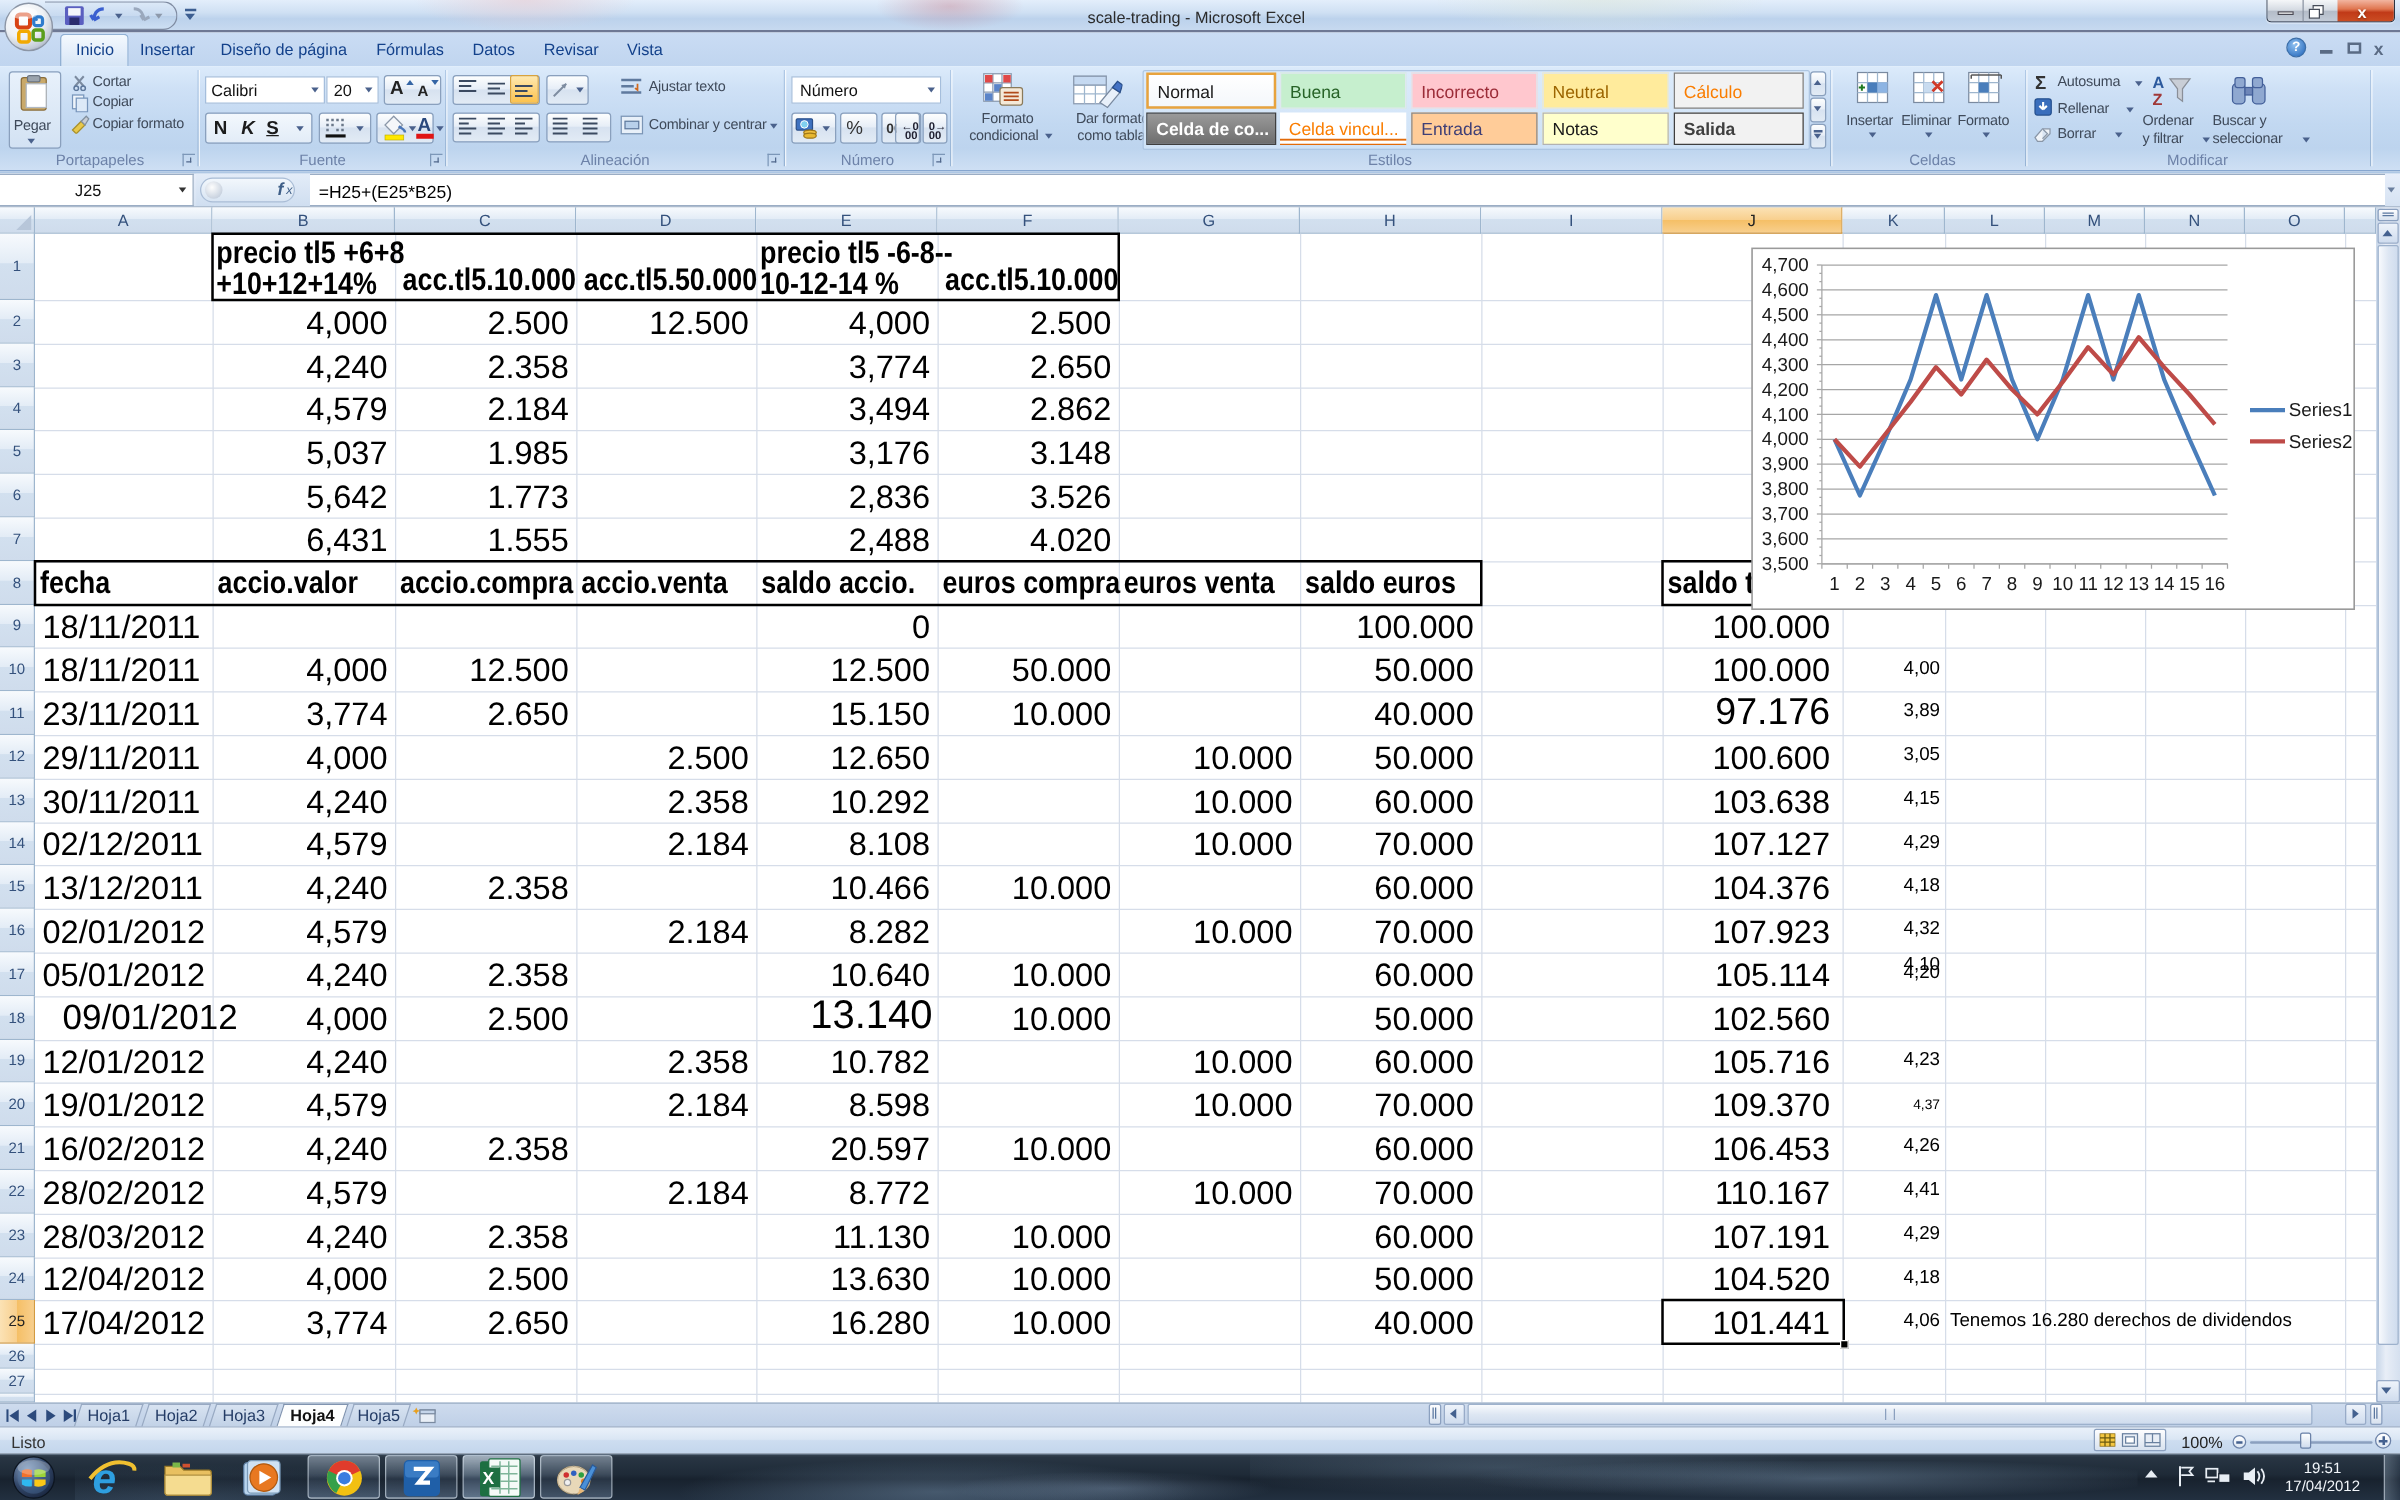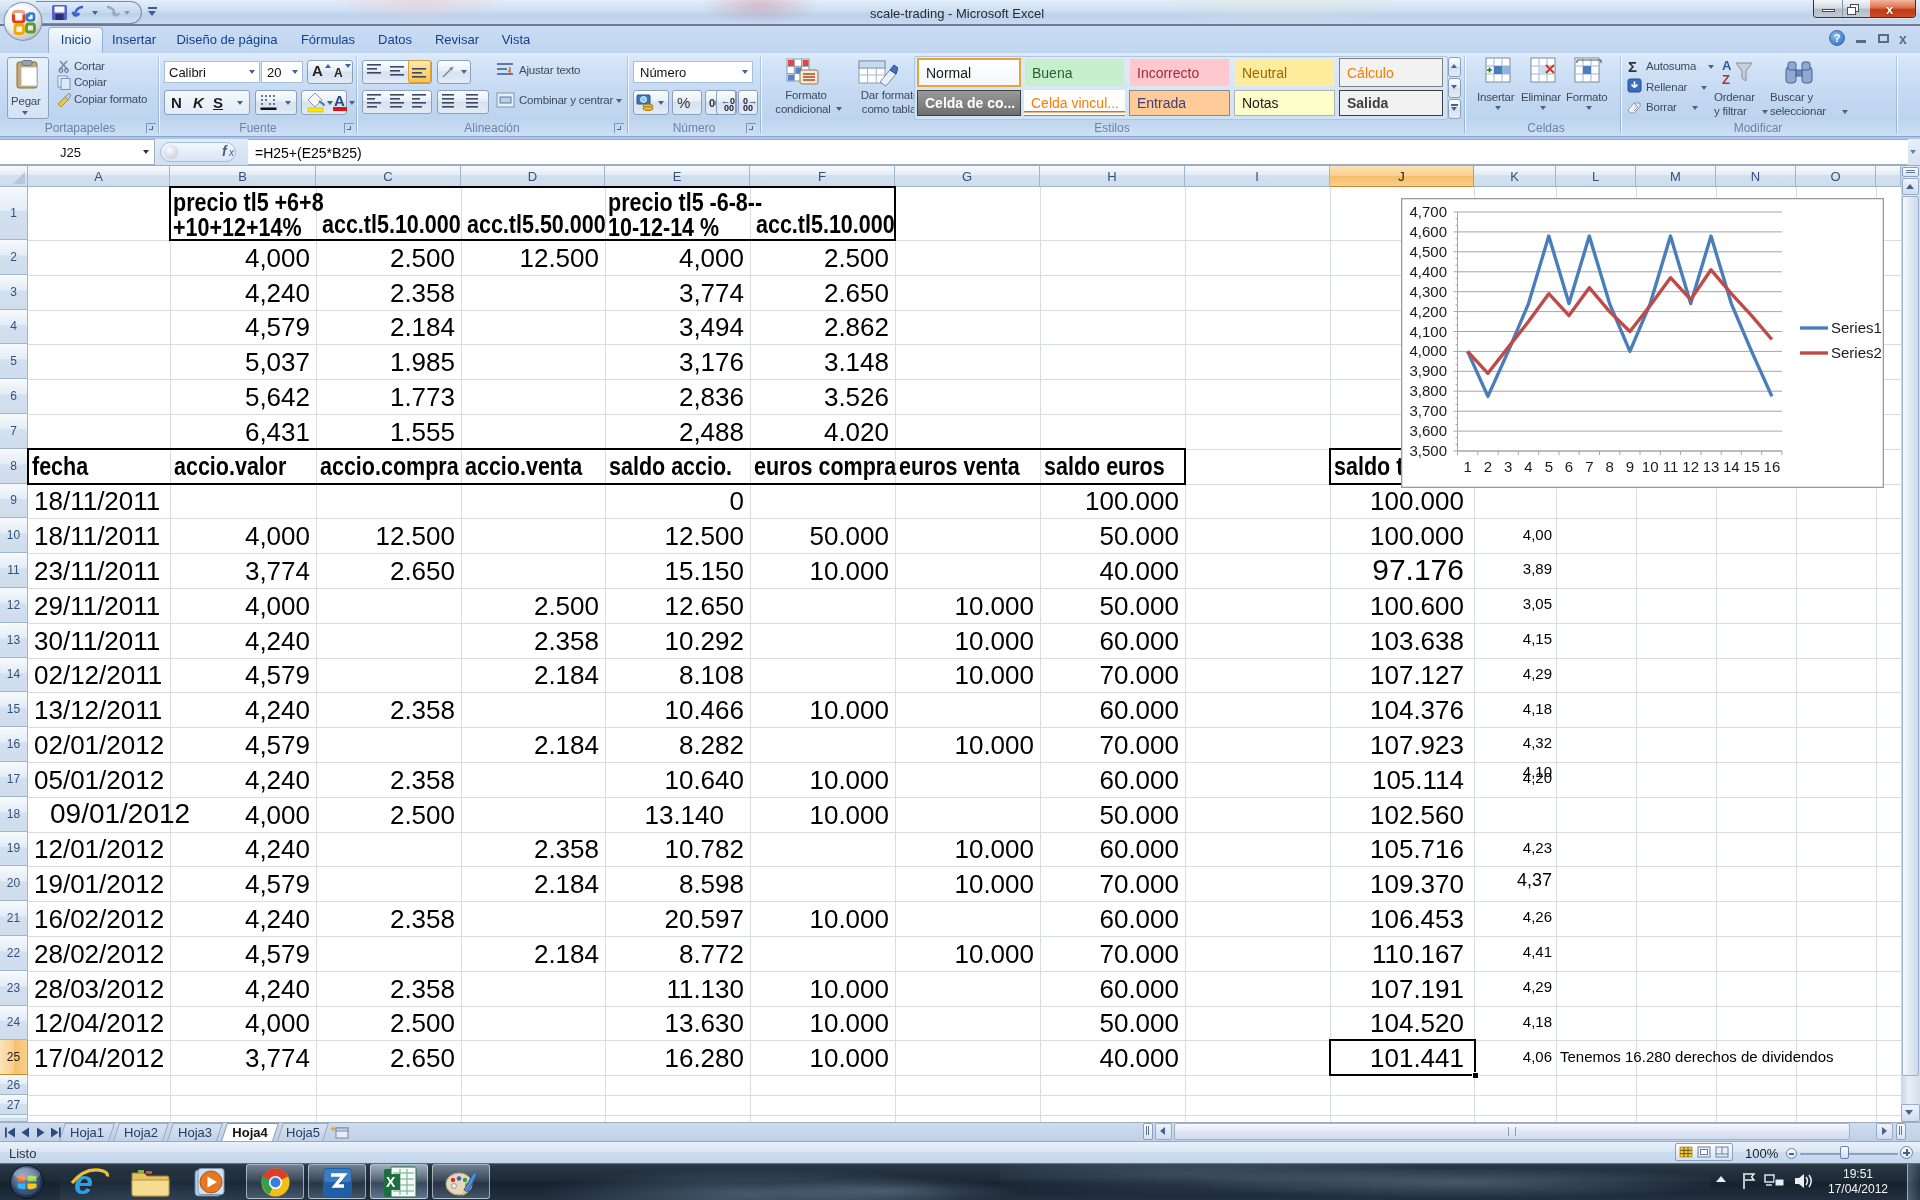--- a/index.html
+++ b/index.html
@@ -636,41 +636,41 @@
 <div class="cell num" style="left:170.0px;top:762.0px;width:146.0px;height:31.8px;font-size:26px;padding:0 6px 0px 6px">4,240</div>
 <div class="cell num" style="left:316.0px;top:762.0px;width:145.0px;height:31.8px;font-size:26px;padding:0 6px 0px 6px">2.358</div>
 <div class="cell num" style="left:605.0px;top:762.0px;width:145.0px;height:31.8px;font-size:26px;padding:0 6px 0px 6px">10.640</div>
 <div class="cell num" style="left:750.0px;top:762.0px;width:145.0px;height:31.8px;font-size:26px;padding:0 6px 0px 6px">10.000</div>
 <div class="cell num" style="left:1040.0px;top:762.0px;width:145.0px;height:31.8px;font-size:26px;padding:0 6px 0px 6px">60.000</div>
 <div class="cell num" style="left:1330.0px;top:762.0px;width:144.0px;height:31.8px;font-size:26px;padding:0 10px 0px 10px">105.114</div>
 <div class="cell num" style="left:1474.0px;top:762.0px;width:82.0px;height:31.8px;font-size:15px;padding:0 4px 8px 4px">4,20</div>
 <div class="cell" style="left:44px;top:796.8px;width:142.0px;height:31.8px;font-size:28px;padding:0 6px 0px 6px">09/01/2012</div>
 <div class="cell num" style="left:170.0px;top:796.8px;width:146.0px;height:31.8px;font-size:26px;padding:0 6px 0px 6px">4,000</div>
 <div class="cell num" style="left:316.0px;top:796.8px;width:145.0px;height:31.8px;font-size:26px;padding:0 6px 0px 6px">2.500</div>
-<div class="cell num" style="left:585px;top:796.8px;width:145.0px;height:31.8px;font-size:26px;padding:0 6px 0px 6px">13.140</div>
+<div class="cell num" style="left:607px;top:796.8px;width:145.0px;height:31.8px;font-size:32px;padding:0 6px 0px 6px">13.140</div>
 <div class="cell num" style="left:750.0px;top:796.8px;width:145.0px;height:31.8px;font-size:26px;padding:0 6px 0px 6px">10.000</div>
 <div class="cell num" style="left:1040.0px;top:796.8px;width:145.0px;height:31.8px;font-size:26px;padding:0 6px 0px 6px">50.000</div>
 <div class="cell num" style="left:1330.0px;top:796.8px;width:144.0px;height:31.8px;font-size:26px;padding:0 10px 0px 10px">102.560</div>
 <div class="cell num" style="left:1474.0px;top:756px;width:82.0px;height:31.8px;font-size:15px;padding:0 4px 8px 4px">4,10</div>
 <div class="cell" style="left:28.0px;top:831.6px;width:142.0px;height:31.8px;font-size:26px;padding:0 6px 0px 6px">12/01/2012</div>
 <div class="cell num" style="left:170.0px;top:831.6px;width:146.0px;height:31.8px;font-size:26px;padding:0 6px 0px 6px">4,240</div>
 <div class="cell num" style="left:461.0px;top:831.6px;width:144.0px;height:31.8px;font-size:26px;padding:0 6px 0px 6px">2.358</div>
 <div class="cell num" style="left:605.0px;top:831.6px;width:145.0px;height:31.8px;font-size:26px;padding:0 6px 0px 6px">10.782</div>
 <div class="cell num" style="left:895.0px;top:831.6px;width:145.0px;height:31.8px;font-size:26px;padding:0 6px 0px 6px">10.000</div>
 <div class="cell num" style="left:1040.0px;top:831.6px;width:145.0px;height:31.8px;font-size:26px;padding:0 6px 0px 6px">60.000</div>
 <div class="cell num" style="left:1330.0px;top:831.6px;width:144.0px;height:31.8px;font-size:26px;padding:0 10px 0px 10px">105.716</div>
 <div class="cell num" style="left:1474.0px;top:831.6px;width:82.0px;height:31.8px;font-size:15px;padding:0 4px 8px 4px">4,23</div>
 <div class="cell" style="left:28.0px;top:866.4px;width:142.0px;height:31.8px;font-size:26px;padding:0 6px 0px 6px">19/01/2012</div>
 <div class="cell num" style="left:170.0px;top:866.4px;width:146.0px;height:31.8px;font-size:26px;padding:0 6px 0px 6px">4,579</div>
 <div class="cell num" style="left:461.0px;top:866.4px;width:144.0px;height:31.8px;font-size:26px;padding:0 6px 0px 6px">2.184</div>
 <div class="cell num" style="left:605.0px;top:866.4px;width:145.0px;height:31.8px;font-size:26px;padding:0 6px 0px 6px">8.598</div>
 <div class="cell num" style="left:895.0px;top:866.4px;width:145.0px;height:31.8px;font-size:26px;padding:0 6px 0px 6px">10.000</div>
 <div class="cell num" style="left:1040.0px;top:866.4px;width:145.0px;height:31.8px;font-size:26px;padding:0 6px 0px 6px">70.000</div>
 <div class="cell num" style="left:1330.0px;top:866.4px;width:144.0px;height:31.8px;font-size:26px;padding:0 10px 0px 10px">109.370</div>
-<div class="cell num" style="left:1474.0px;top:866.4px;width:82.0px;height:31.8px;font-size:18px;padding:0 4px 8px 4px">4,37</div>
+<div class="cell num" style="left:1474.0px;top:866.4px;width:82.0px;height:31.8px;font-size:11px;padding:0 4px 8px 4px">4,37</div>
 <div class="cell" style="left:28.0px;top:901.2px;width:142.0px;height:31.8px;font-size:26px;padding:0 6px 0px 6px">16/02/2012</div>
 <div class="cell num" style="left:170.0px;top:901.2px;width:146.0px;height:31.8px;font-size:26px;padding:0 6px 0px 6px">4,240</div>
 <div class="cell num" style="left:316.0px;top:901.2px;width:145.0px;height:31.8px;font-size:26px;padding:0 6px 0px 6px">2.358</div>
 <div class="cell num" style="left:605.0px;top:901.2px;width:145.0px;height:31.8px;font-size:26px;padding:0 6px 0px 6px">20.597</div>
 <div class="cell num" style="left:750.0px;top:901.2px;width:145.0px;height:31.8px;font-size:26px;padding:0 6px 0px 6px">10.000</div>
 <div class="cell num" style="left:1040.0px;top:901.2px;width:145.0px;height:31.8px;font-size:26px;padding:0 6px 0px 6px">60.000</div>
 <div class="cell num" style="left:1330.0px;top:901.2px;width:144.0px;height:31.8px;font-size:26px;padding:0 10px 0px 10px">106.453</div>
 <div class="cell num" style="left:1474.0px;top:901.2px;width:82.0px;height:31.8px;font-size:15px;padding:0 4px 8px 4px">4,26</div>
 <div class="cell" style="left:28.0px;top:936.0px;width:142.0px;height:31.8px;font-size:26px;padding:0 6px 0px 6px">28/02/2012</div>
 <div class="cell num" style="left:170.0px;top:936.0px;width:146.0px;height:31.8px;font-size:26px;padding:0 6px 0px 6px">4,579</div>

